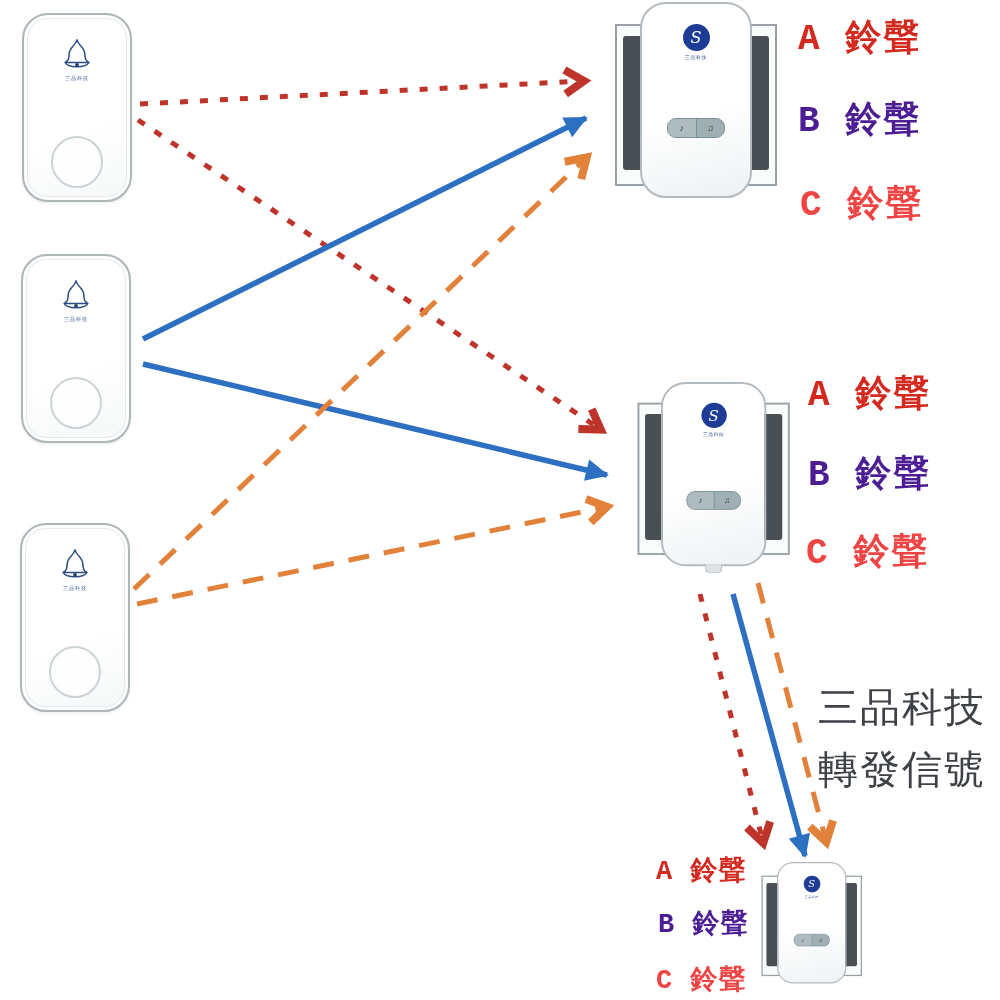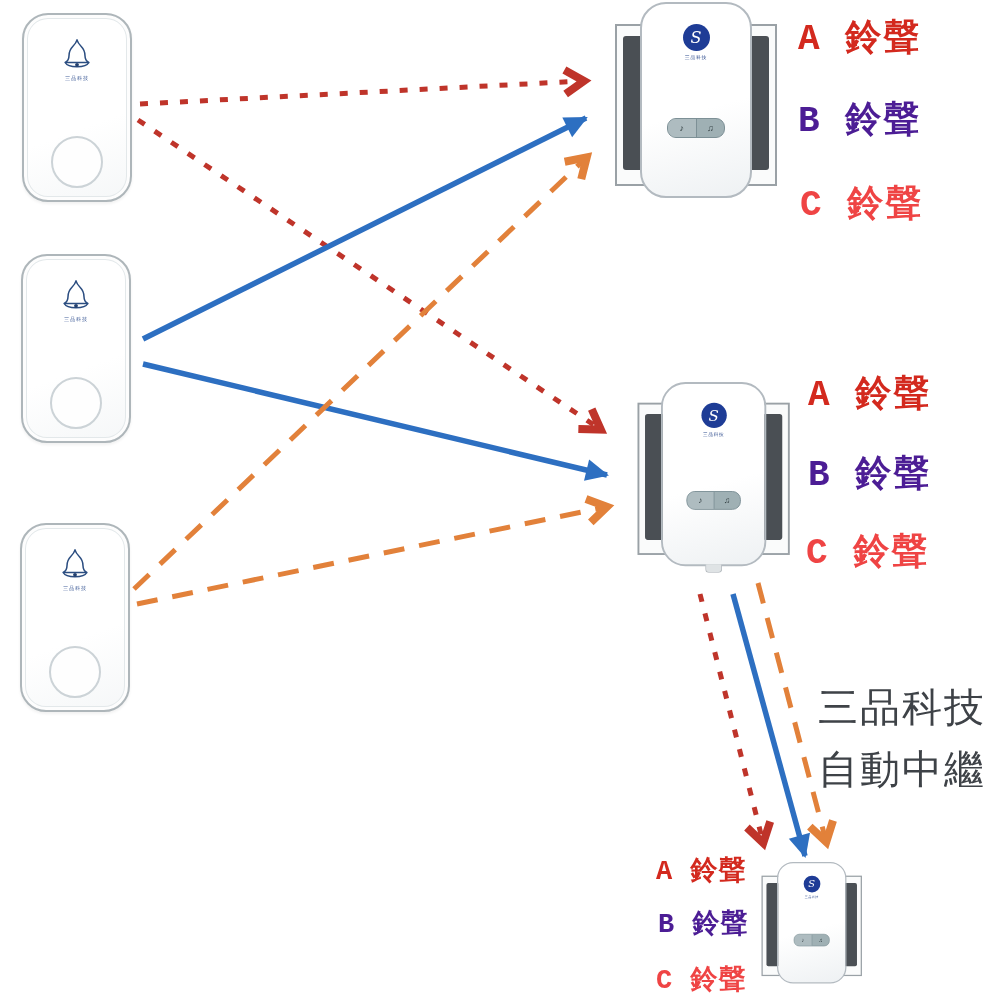--- a/index.html
+++ b/index.html
@@ -170,16 +170,16 @@
   <div class="ringtone c-red" style="left:808px;top:378px">A 鈴聲</div>
   <div class="ringtone c-blue" style="left:808px;top:458px">B 鈴聲</div>
   <div class="ringtone c-orange" style="left:806px;top:536px">C 鈴聲</div>
 
   <div class="ringtone small c-red" style="left:656px;top:859px">A 鈴聲</div>
   <div class="ringtone small c-blue" style="left:658px;top:912px">B 鈴聲</div>
   <div class="ringtone small c-orange" style="left:656px;top:968px">C 鈴聲</div>
 
   <div class="relay-note">
     <div>三品科技</div>
-    <div>自動中繼</div>
+    <div>轉發信號</div>
   </div>
 
 </div>
 
 </body></html>

